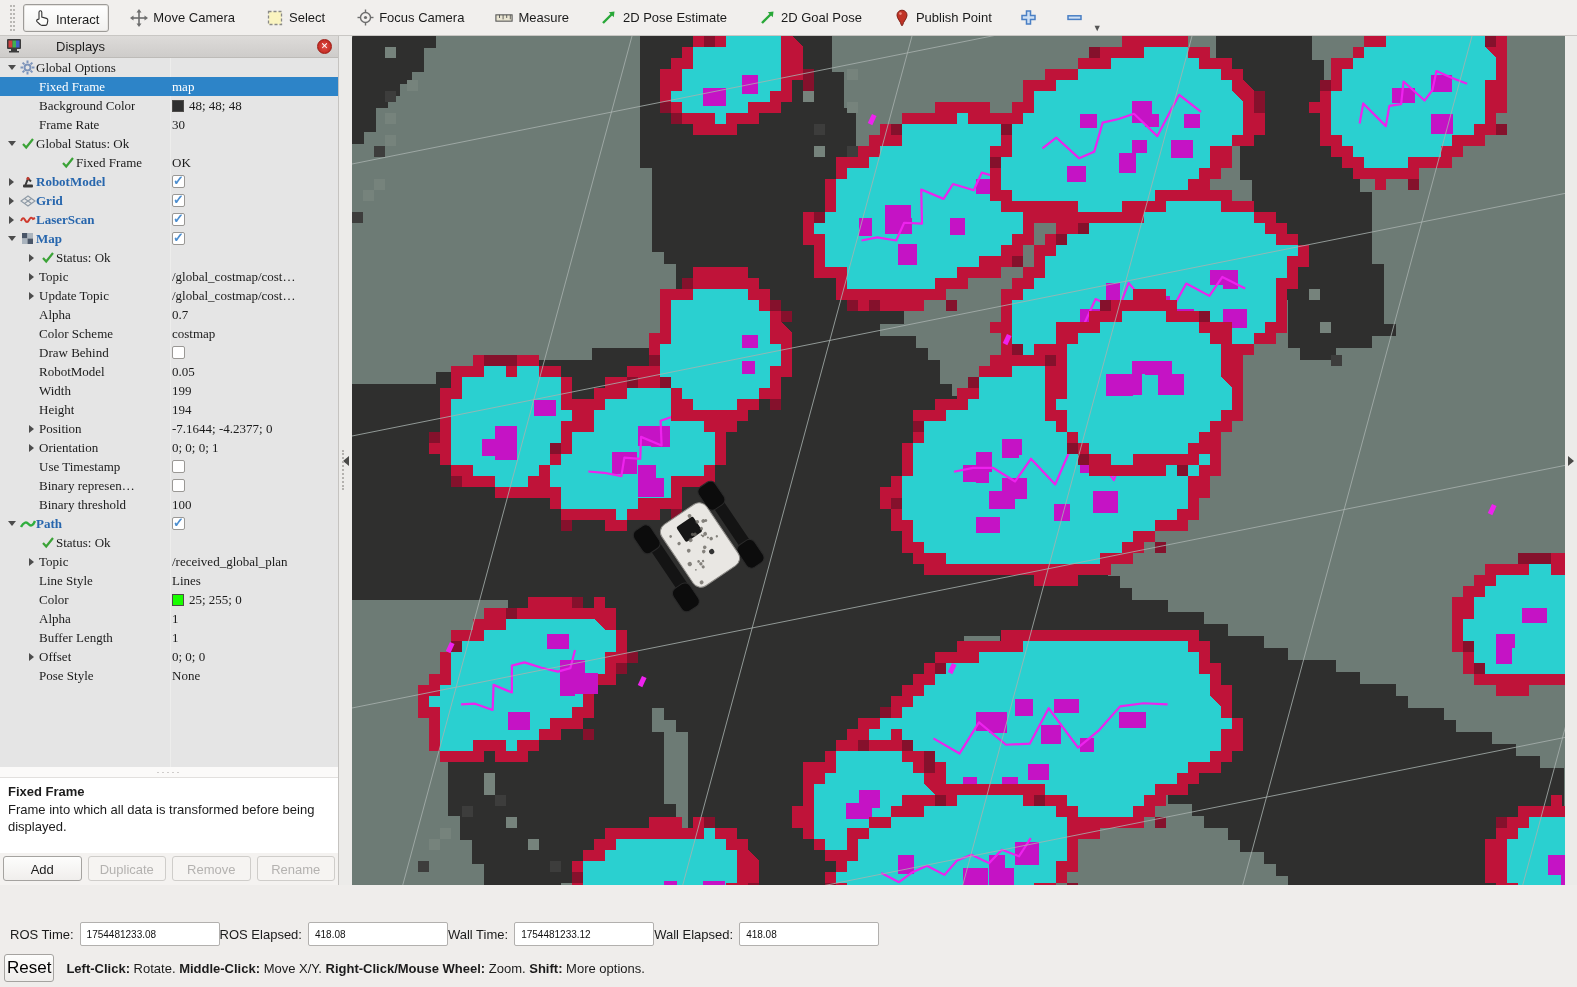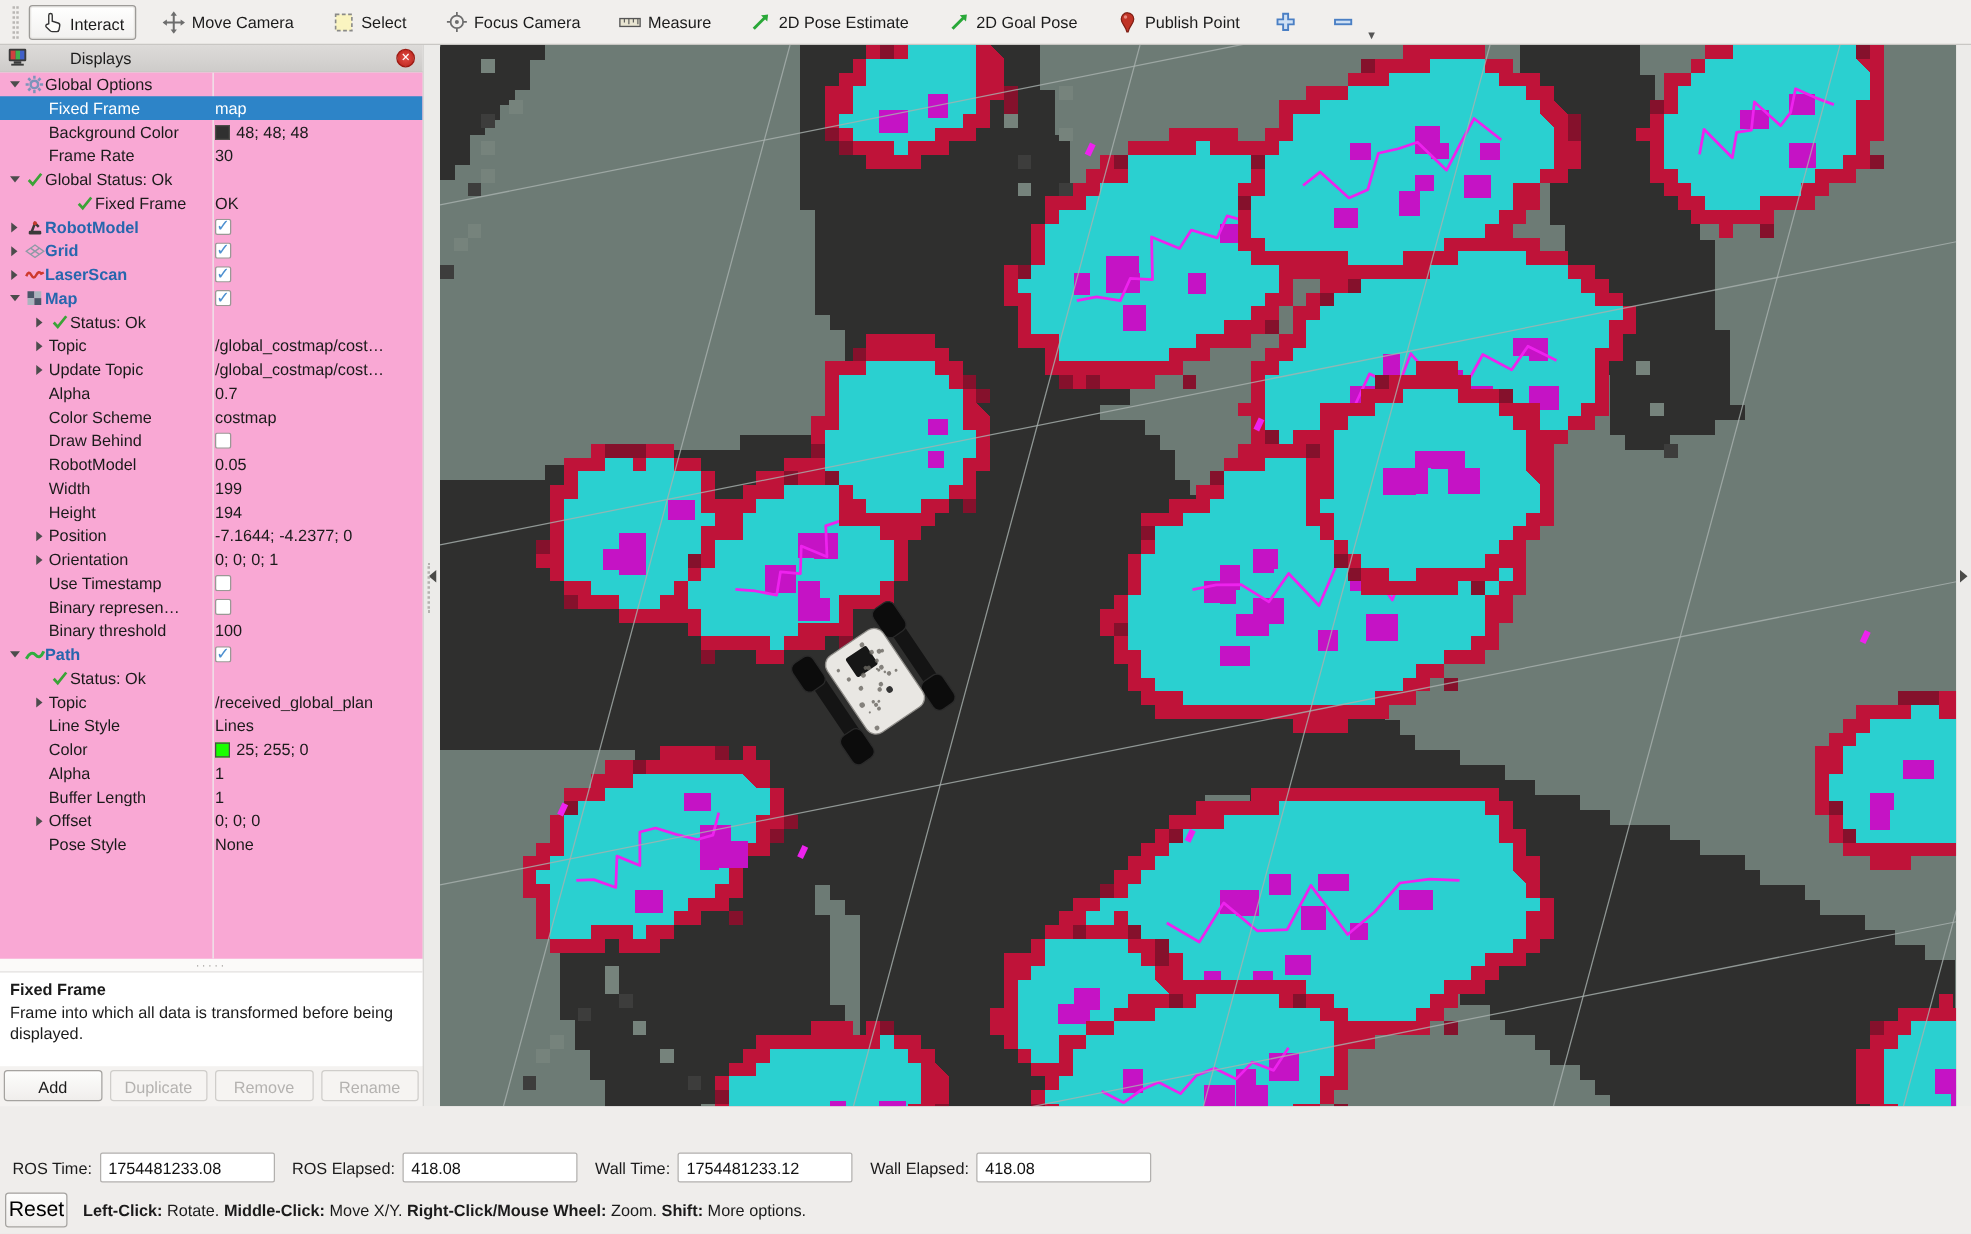--- a/index.html
+++ b/index.html
@@ -18,21 +18,21 @@
   .tool.small{padding:4px 6px;margin-right:14px;}
   .tb-overflow{color:#555;font-size:9px;align-self:flex-end;margin:0 0 2px -12px;}
   
   .main{position:absolute;left:0;top:36px;width:1577px;height:849px;display:flex;}
   .displays{width:339px;height:849px;background:#ffffff;display:flex;flex-direction:column;border-right:1px solid #c5c3c0;}
   .panel-header{height:22px;background:linear-gradient(#dddbd9,#cecccA);display:flex;align-items:center;
                 padding:0 6px;gap:6px;flex:0 0 auto;border-bottom:1px solid #bdbbb8;}
   .panel-header .ph-title{flex:1;color:#1d1d1d;margin-left:28px;}
   .closebtn{width:15px;height:15px;border-radius:50%;background:radial-gradient(#e25048,#b81f17);
             border:1px solid #9c1a13;color:#fff;font-size:9px;line-height:13px;text-align:center;font-weight:bold;}
-  .tree{flex:1 1 auto;position:relative;overflow:hidden;background:#f9a8d4;}
+  .tree{flex:1 1 auto;position:relative;overflow:hidden;background:#e5e5e5;font-family:Liberation Serif, serif;}
   .colsep{position:absolute;left:170px;top:0;bottom:0;width:1px;background:#ededec;}
   .trow{position:relative;height:19px;display:flex;align-items:center;}
   .trow.sel{background:#2d84c8;color:#fff;}
   .trow .exp{width:15px;flex:0 0 15px;display:flex;align-items:center;justify-content:center;}
   .tri-r{width:0;height:0;border-left:5px solid #4c4c4c;border-top:4px solid transparent;border-bottom:4px solid transparent;}
   .tri-d{width:0;height:0;border-top:5px solid #4c4c4c;border-left:4px solid transparent;border-right:4px solid transparent;}
   .trow .ricon{width:17px;flex:0 0 17px;display:flex;align-items:center;justify-content:center;}
   .trow .lbl{white-space:nowrap;overflow:hidden;}
   .trow .lbl.bold{font-weight:bold;color:#2766ad;}
   .trow .val{position:absolute;left:172px;right:2px;display:flex;align-items:center;gap:5px;white-space:nowrap;overflow:hidden;}
@@ -54,21 +54,21 @@
   .tri-l{width:0;height:0;border-right:6px solid #4a4a48;border-top:5px solid transparent;border-bottom:5px solid transparent;}
   .tri-rr{width:0;height:0;border-left:6px solid #4a4a48;border-top:5px solid transparent;border-bottom:5px solid transparent;}
   .viewport{width:1213px;height:849px;background:#6d7b75;position:relative;}
   
   .timepanel{position:absolute;left:0;top:885px;width:1577px;height:102px;background:#efedeb;}
   .time-header{position:absolute;left:0;top:6px;width:1577px;height:22px;background:linear-gradient(#c3c1bf,#b2b0ae);
                display:flex;align-items:center;gap:6px;padding:0 6px;border-top:1px solid #d8d6d4;border-bottom:1px solid #a2a09e;}
   .time-fields{position:absolute;left:0;top:32px;width:1577px;height:34px;display:flex;align-items:center;padding-left:10px;}
   .tf-label{margin-right:6px;white-space:nowrap;text-align:right;}
   .tf-input{width:140px;height:24px;border:1px solid #b2b0ae;border-radius:2px;background:#fff;
-            font-family:"Liberation Sans",sans-serif;font-size:13px;padding:0 6px;color:#111;margin-right:14px;}
+            font-family:"Liberation Sans",sans-serif;font-size:10px;padding:0 6px;color:#111;}
   .statusbar{position:absolute;left:0;top:68px;width:1577px;height:30px;display:flex;align-items:center;padding-left:4px;}
   .resetbtn{border:1px solid #a5a3a0;border-radius:3px;background:linear-gradient(#fdfdfc,#efedeb);
             padding:3px 2px;font-size:17px;margin-right:12px;}
   .hints{white-space:nowrap;}
   .hints b{font-weight:bold;}
 </style>
 </head>
 <body>
 
 <div class="app">

